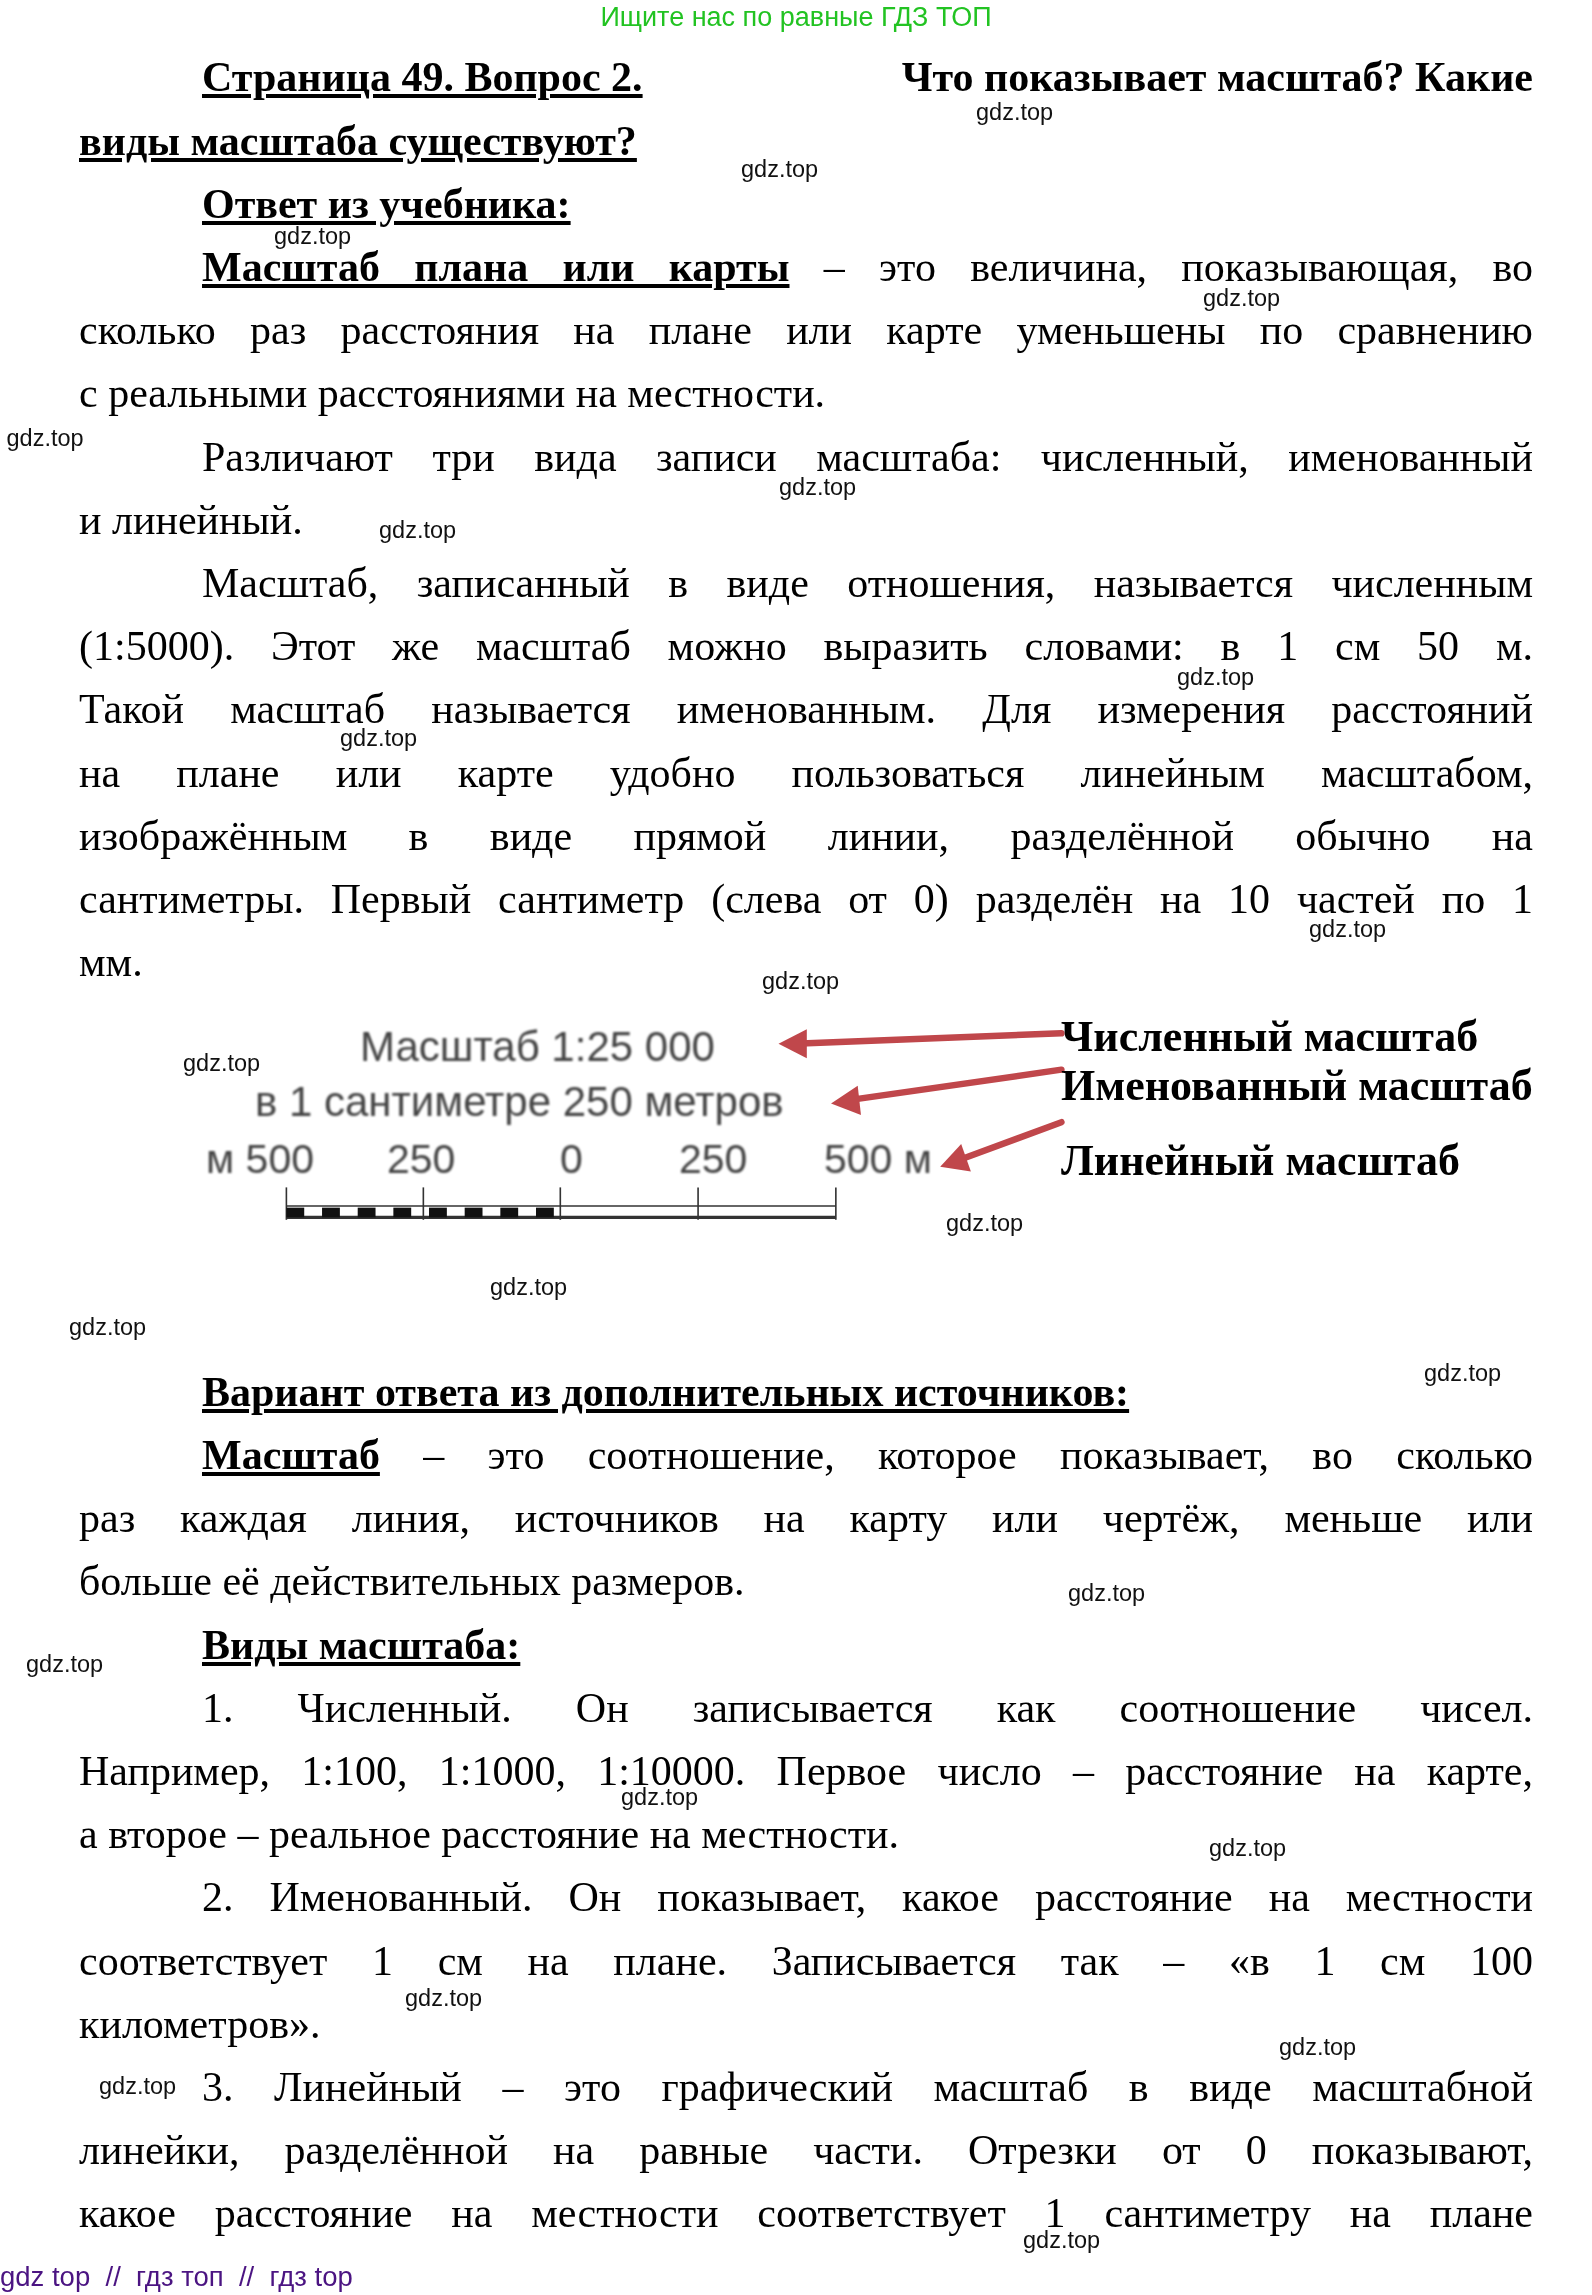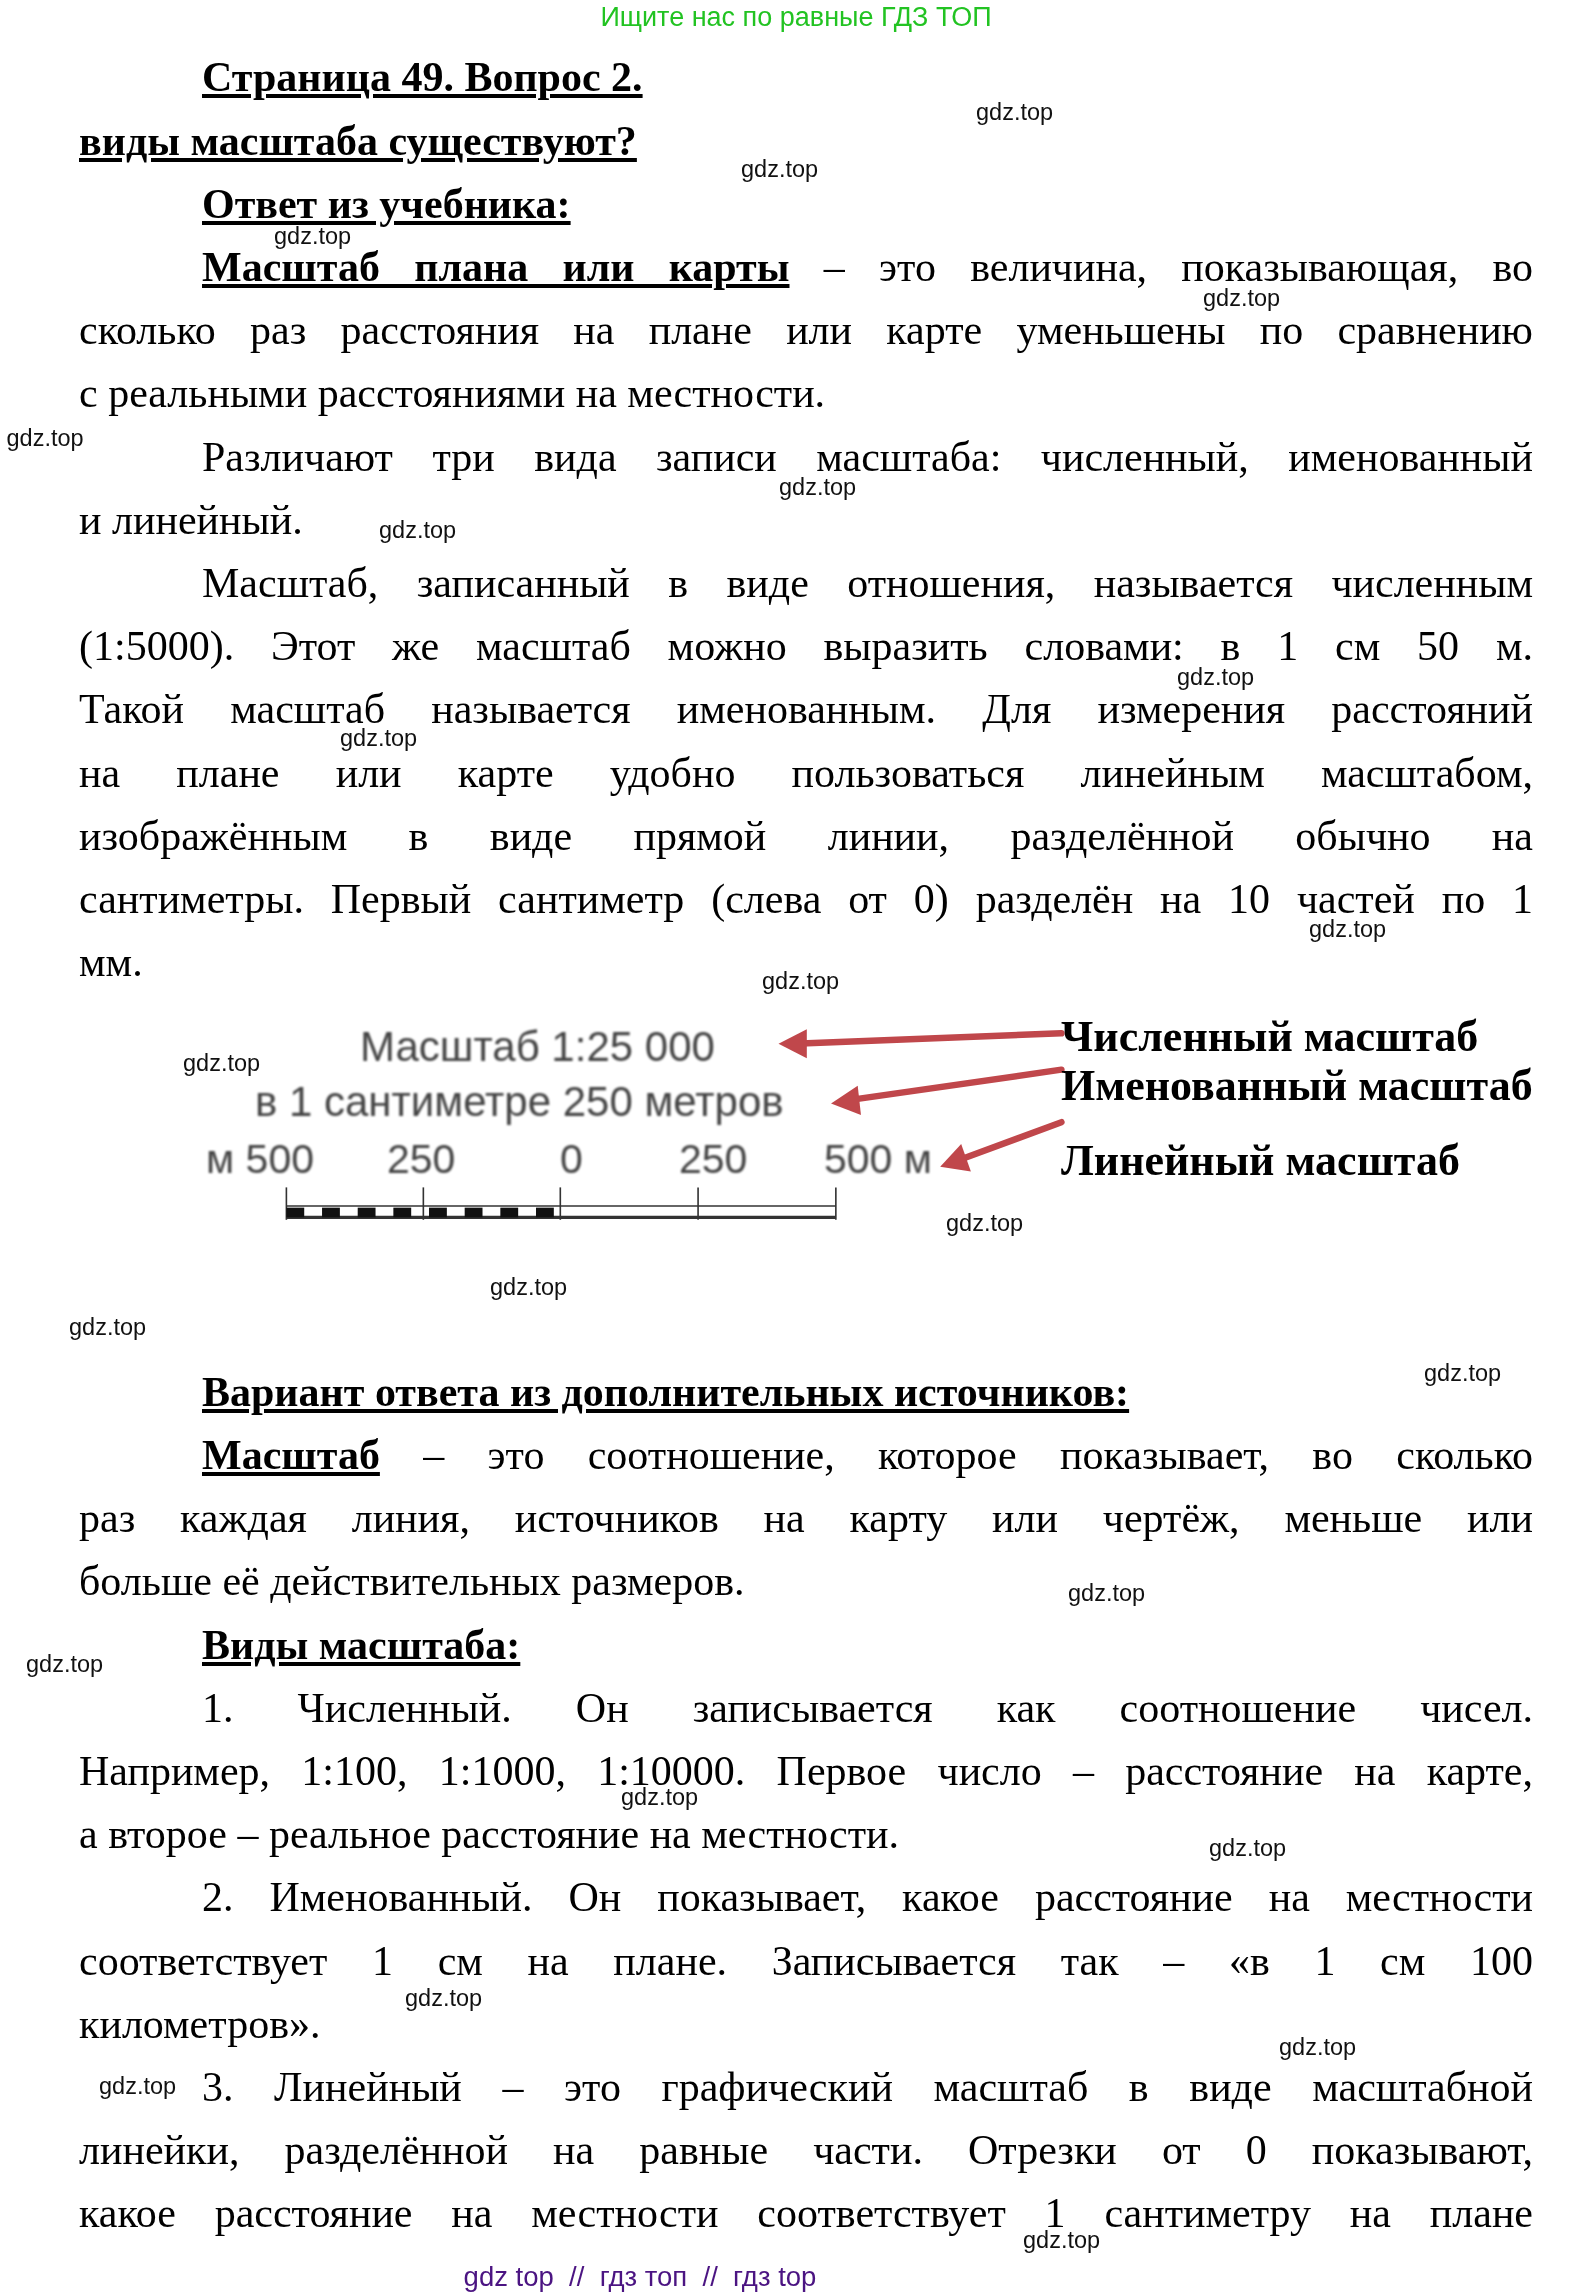--- a/index.html
+++ b/index.html
@@ -8,35 +8,36 @@
   .top-banner { position:absolute; top:0; left:0; width:1592px; text-align:center;
                 font-family:"Liberation Sans","DejaVu Sans",sans-serif; font-size:27px;
                 color:#22c322; top:1.6px; }
   .ln { position:absolute; left:79px; width:1454px; font-size:42px; line-height:49px;
         white-space:nowrap; }
   .j { text-align:justify; text-align-last:justify; }
   .ind { left:202px; width:1331px; }
   .b { font-weight:bold;text-decoration:underline; }
   .wm { position:absolute; font-family:"Liberation Sans","DejaVu Sans",sans-serif;
         font-size:23.5px; color:#111; }
-  .footer { position:absolute; top:2261px; left:0; width:1280px; text-align:center;
+  .footer { position:absolute; top:2261px; left:0; width:1280px; 
             font-family:"Liberation Sans","DejaVu Sans",sans-serif; font-size:27.5px; color:#4b1482;
             white-space:pre; }
   .scale-box { position:absolute; left:194px; top:1005px; width:778px; height:227px; }
   .scale-text { position:absolute; font-family:"Liberation Sans","DejaVu Sans",sans-serif;
                 color:#444; filter:blur(1px); white-space:nowrap; }
   .label { position:absolute; font-weight:bold; font-size:44px; white-space:nowrap; }
 </style>
 </head>
 <body>
 
 <div class="top-banner">Ищите нас по равные ГДЗ ТОП</div>
 
 <div class="ln b ind" style="top:53px;">
   <span>Страница 49. Вопрос 2.</span>
+  <span style="position:absolute; right:0;">Что показывает масштаб? Какие</span>
 </div>
 <div class="ln b" style="top:117px;">виды масштаба существуют?</div>
 
 <div class="ln b ind" style="top:180px;">Ответ из учебника:</div>
 <div class="ln j ind" style="top:243px;"><span class="b">Масштаб плана или карты</span><span> – это величина, показывающая, во</span></div>
 <div class="ln j" style="top:306px;">сколько раз расстояния на плане или карте уменьшены по сравнению</div>
 <div class="ln" style="top:369px;">с реальными расстояниями на местности.</div>
 <div class="ln j ind" style="top:433px;">Различают три вида записи масштаба: численный, именованный</div>
 <div class="ln" style="top:496px;">и линейный.</div>
 <div class="ln j ind" style="top:559px;">Масштаб, записанный в виде отношения, называется численным</div>

